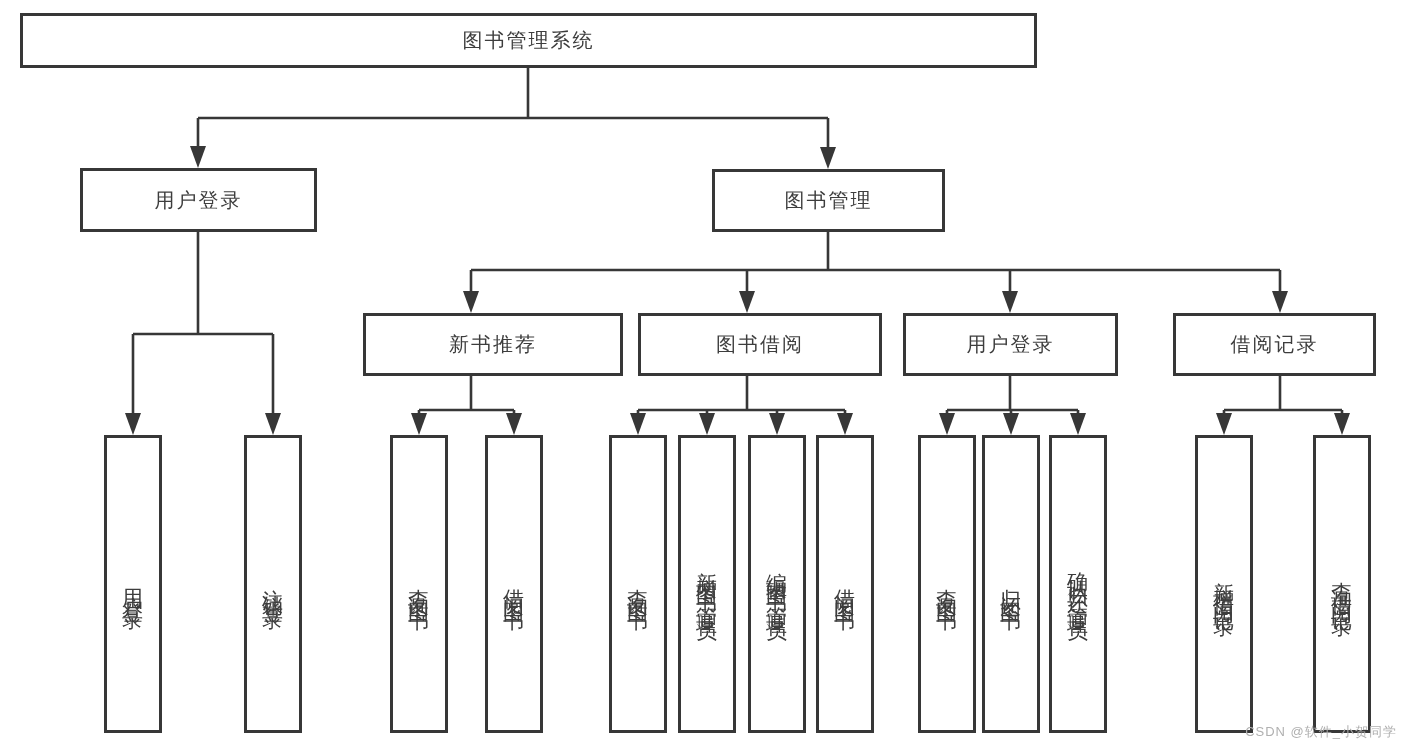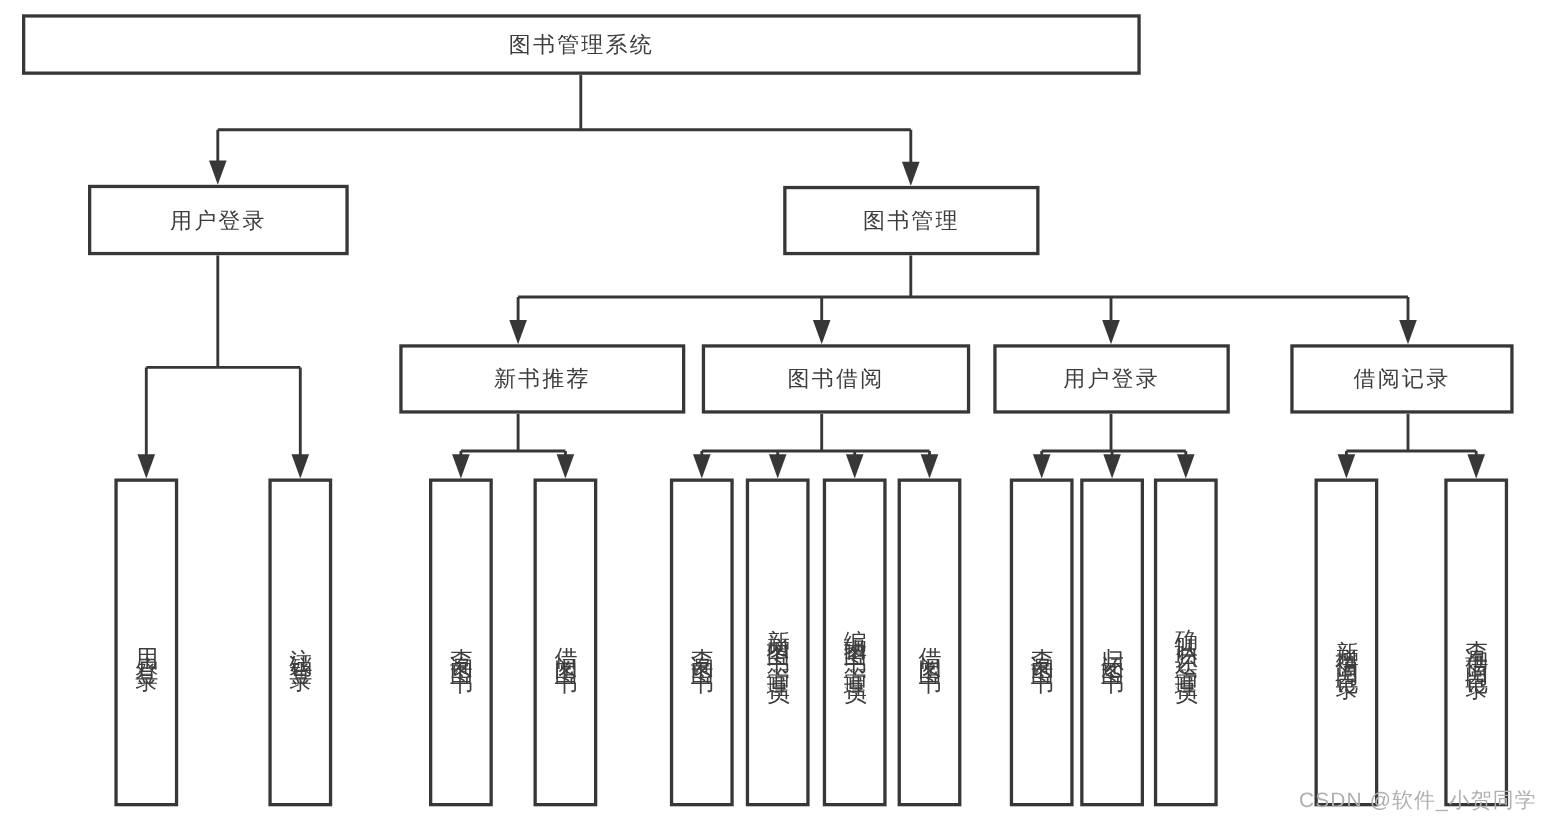--- a/index.html
+++ b/index.html
@@ -22,21 +22,21 @@
     text-align:center;z-index:2;
   }
   .nh{font-size:20px;letter-spacing:2px;}
   .nv{
     writing-mode:vertical-rl;text-orientation:mixed;
     font-size:21px;letter-spacing:7px;line-height:1;
     padding-top:4px;
   }
   .watermark{
     position:absolute;right:8px;bottom:6px;z-index:5;
-    color:var(--watermark);font-size:19px;letter-spacing:1px;
+    color:var(--watermark);font-size:13px;letter-spacing:1px;
   }
 </style>
 </head>
 <body>
 
 <svg id="connectors" viewBox="0 0 1405 747" xmlns="http://www.w3.org/2000/svg">
   <g>
     <path d="M528,68 V118 M198,118 H828 M198,118 V150 M828,118 V151"></path>
     <polygon points="190,146 206,146 198,168"></polygon>
     <polygon points="820,147 836,147 828,169"></polygon>

